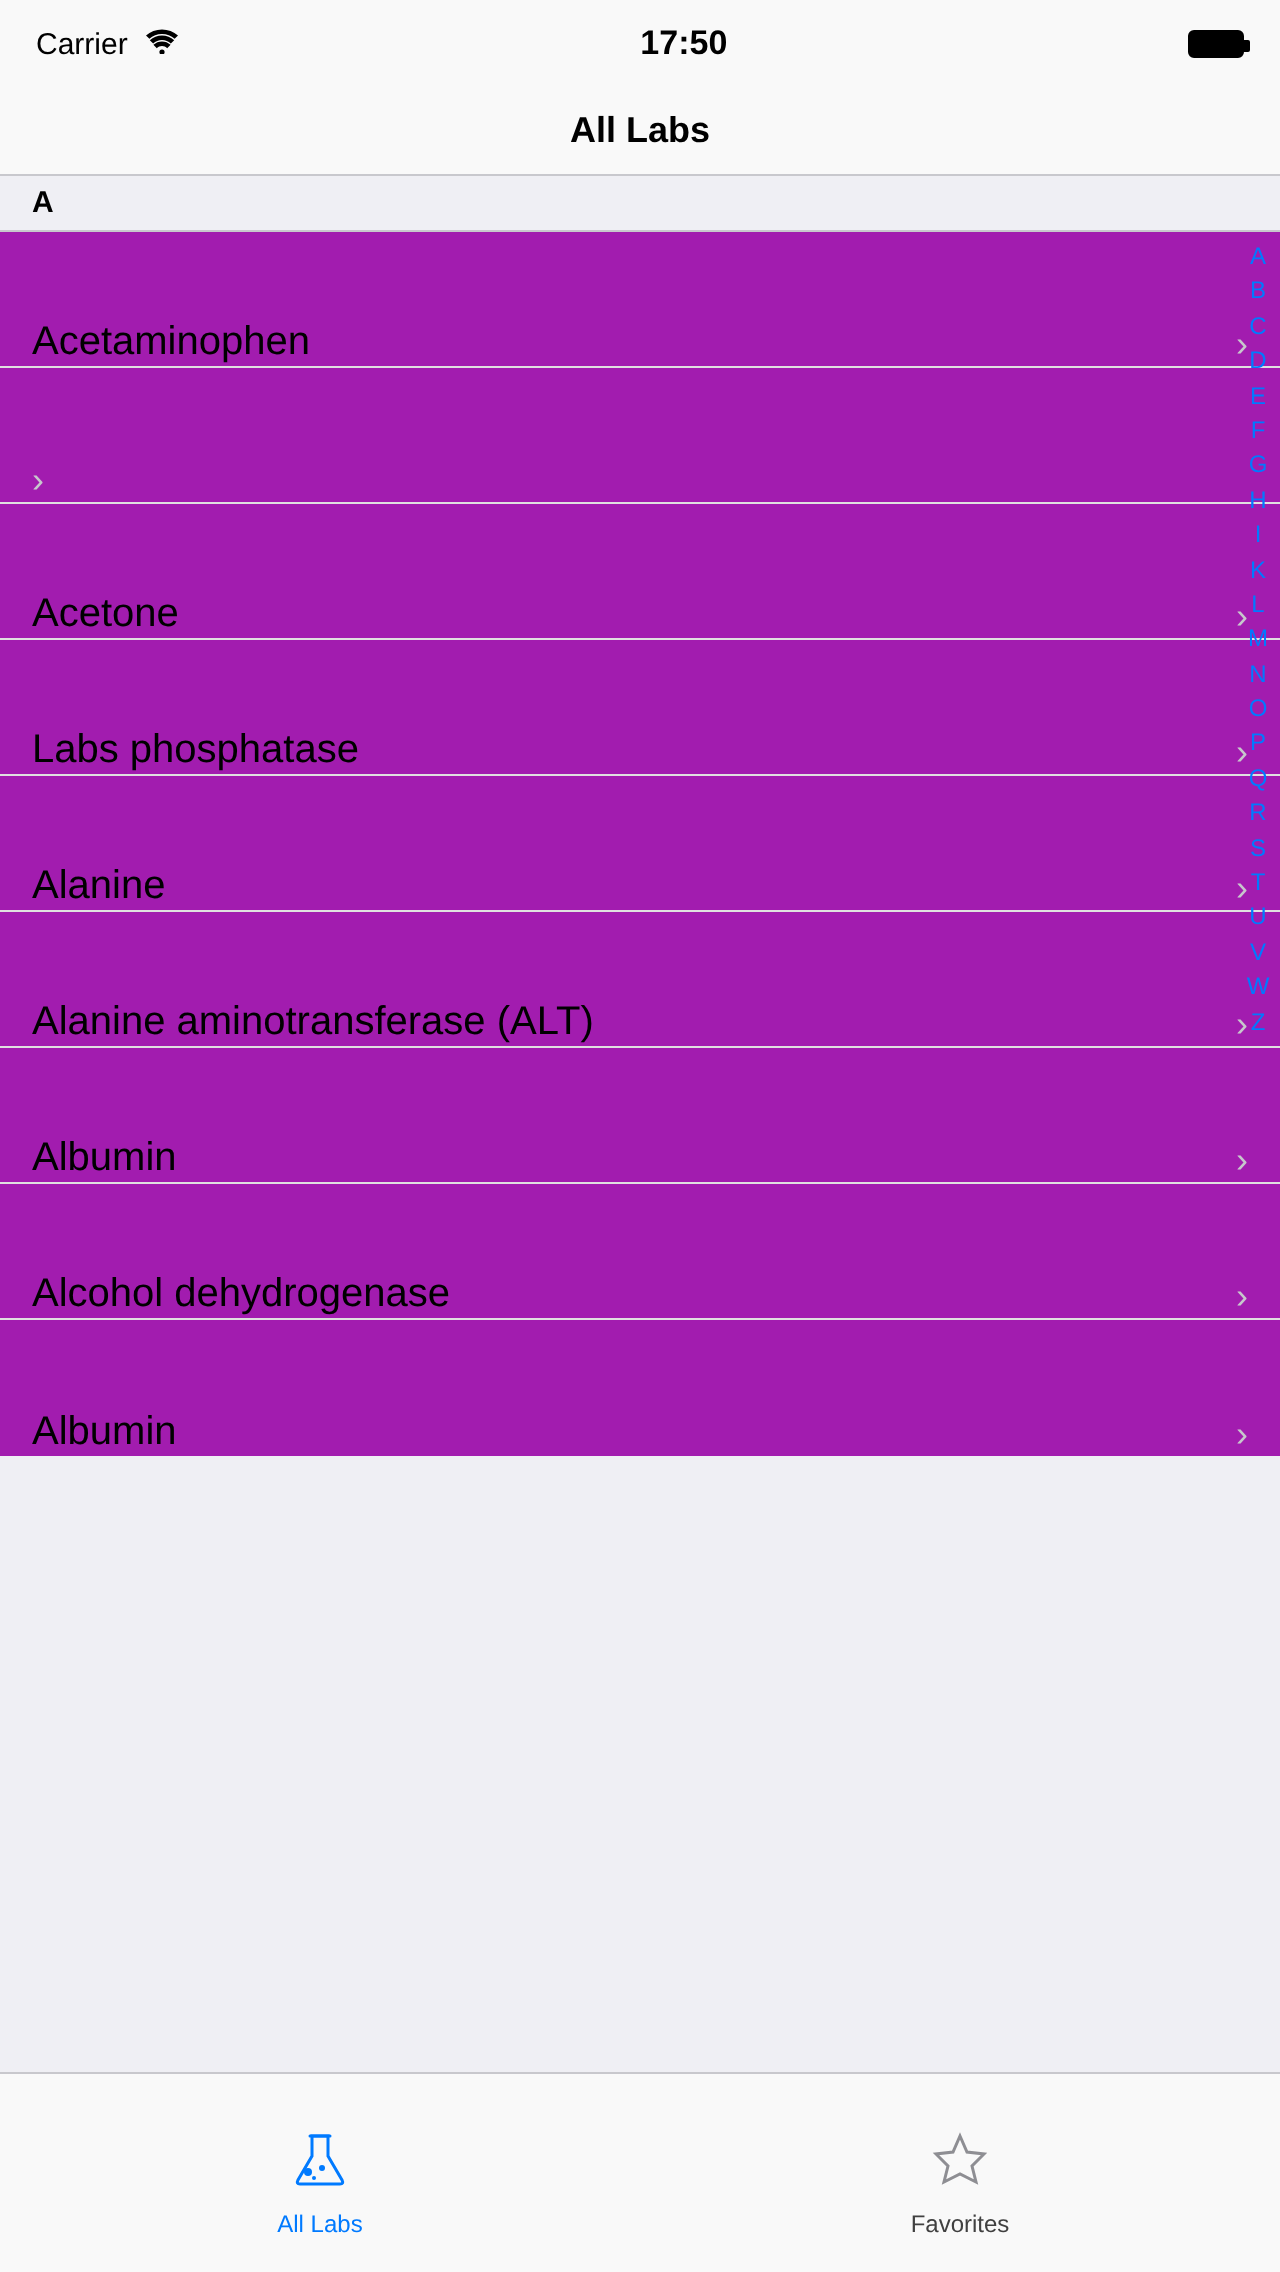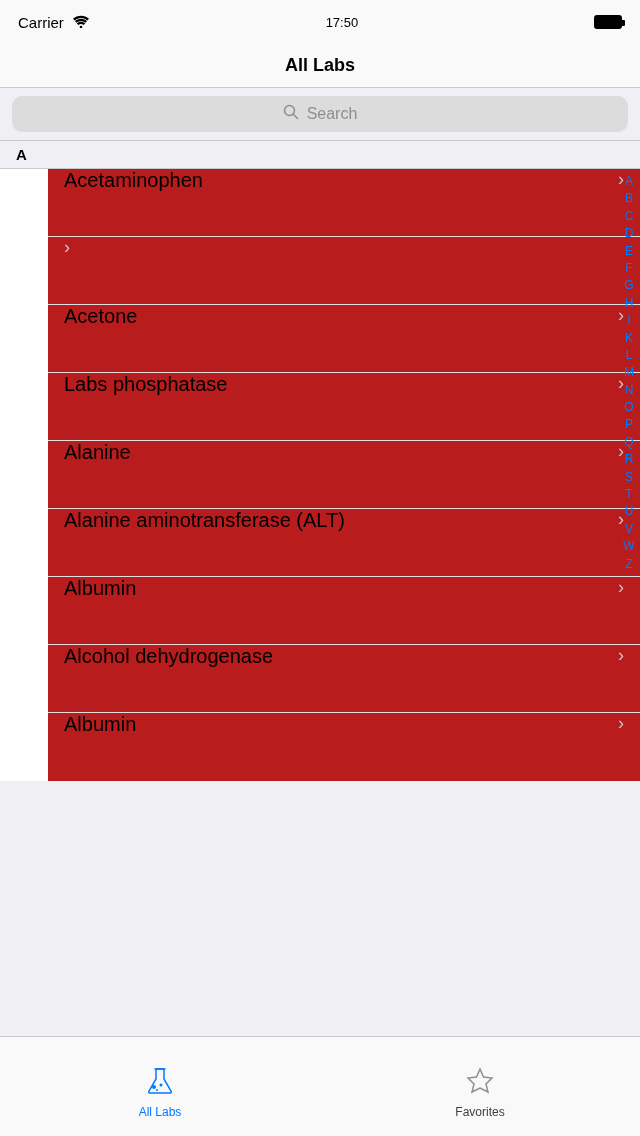--- a/index.html
+++ b/index.html
@@ -18,21 +18,21 @@
       height: 44px;
       background: #f9f9f9;
       display: flex;
       align-items: center;
       justify-content: space-between;
       padding: 0 18px;
       font-size: 15px;
       font-weight: 500;
     }
     .status-left { display: flex; align-items: center; gap: 8px; }
-    .status-time { font-size: 13px; font-weight: 400; }
+    .status-time { font-size: 17px; font-weight: 700; }
     .status-battery {
       width: 28px; height: 14px;
       border: 2px solid #000;
       border-radius: 3px;
       position: relative;
       background: #000;
     }
     .status-battery::after {
       content: '';
       position: absolute;
@@ -94,28 +94,27 @@
       color: #000;
       border-bottom: 1px solid #c8c8cd;
       height: 28px;
       display: flex;
       align-items: center;
     }
 
     
     .list-item {
       display: flex;
-      align-items: flex-start;
+      align-items: flex-end;
       justify-content: space-between;
       padding: 0 16px;
       height: 68px;
       border-bottom: 1px solid #e0e0e0;
-      background: #b91c1c;
+      background: #a21caf;
       cursor: pointer;
-      margin-left: 48px;
     }
     .list-item-text {
       font-size: 20px;
       color: #000;
     }
     .chevron {
       color: #c7c7cc;
       font-size: 18px;
     }
 
@@ -198,31 +197,20 @@
   <span class="status-time">17:50</span>
   <div class="status-battery"></div>
 </div>
 
 <div class="nav-bar">
   <span class="nav-title">All Labs</span>
 </div>
 
 <div class="main-area">
 
-  <div class="search-bar-container">
-    <div class="search-bar">
-      <span>
-        <svg width="16" height="16" viewBox="0 0 16 16" fill="none">
-          <circle cx="6.5" cy="6.5" r="5" stroke="#8e8e93" stroke-width="1.5"></circle>
-          <line x1="10.5" y1="10.5" x2="14.5" y2="14.5" stroke="#8e8e93" stroke-width="1.5" stroke-linecap="round"></line>
-        </svg>
-      </span>
-      <span class="search-placeholder">Search</span>
-    </div>
-  </div>
 
   <div class="list-content" style="position:relative;">
 
     <div class="section-header">
       <span>A</span>
     </div>
 
     <div class="list-item">
       <span class="list-item-text">Acetaminophen</span>
       <span class="chevron">›</span>

